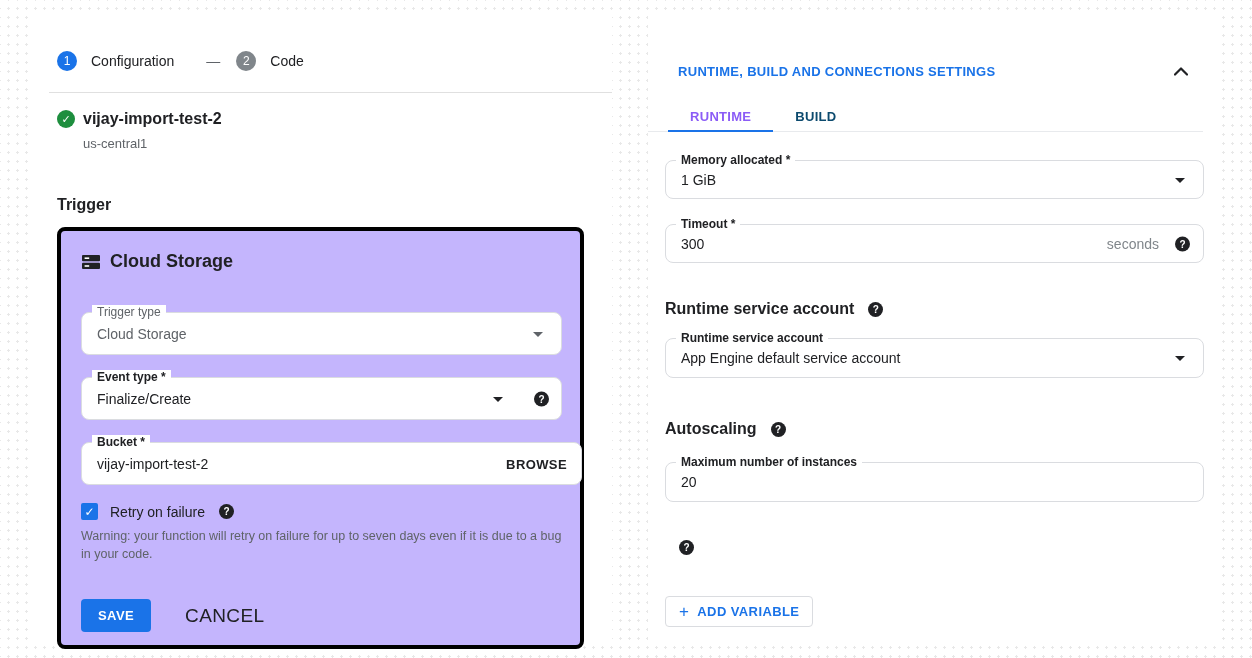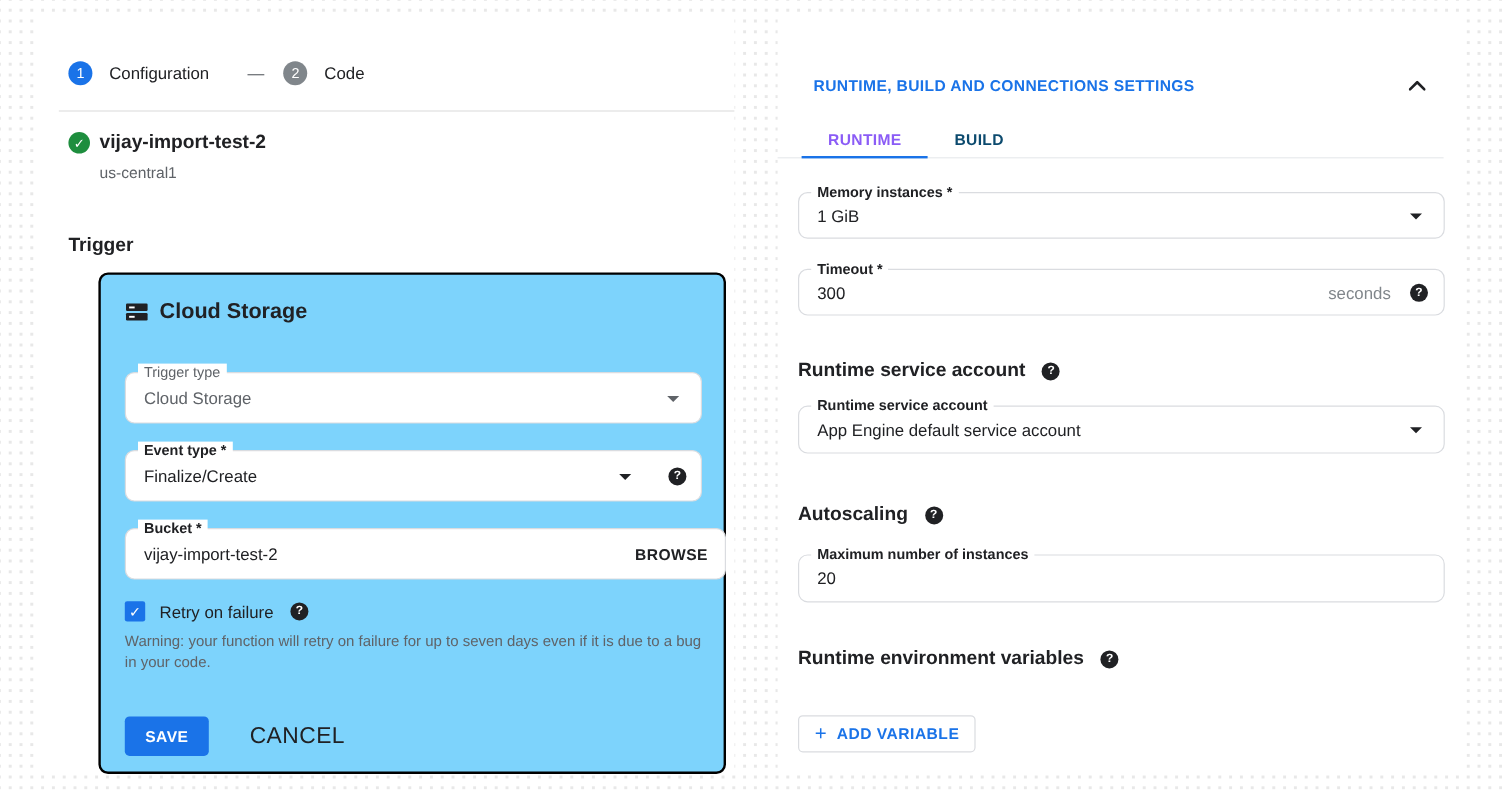--- a/index.html
+++ b/index.html
@@ -24,21 +24,21 @@
   .step-sep{color:#5f6368;margin:0 16px 0 32px;font-weight:400;}
   .divider{position:absolute;top:80px;left:16px;right:0;border-bottom:1px solid #e0e0e0;}
   .fn-row{position:absolute;top:98px;left:24px;display:flex;align-items:center;}
   .check-circle{width:18px;height:18px;border-radius:50%;background:#1e8e3e;color:#fff;font-size:11px;
     display:flex;align-items:center;justify-content:center;margin-right:8px;}
   .fn-name{font-size:16px;font-weight:700;}
   .fn-region{position:absolute;top:124px;left:50px;font-size:13px;color:#5f6368;}
   .section-title{font-size:16px;font-weight:700;}
   .trigger-title{position:absolute;top:184px;left:24px;}
   .trigger-card{position:absolute;top:215px;left:24px;width:519px;height:414px;
-    border:2px solid #000000;border-radius:8px;background:#7dd3fc;margin-left:25px;}
+    border:4px solid #000000;border-radius:8px;background:#c4b5fd;}
   .card-title{position:absolute;top:20px;left:20px;display:flex;align-items:center;font-size:18px;font-weight:700;}
   .gcs-icon{margin-right:9px;display:inline-flex;}
 
   
   .mfield{position:absolute;border:1px solid #dadce0;border-radius:8px;background:#fff;}
   .flabel{position:absolute;top:-8px;left:10px;background:#fff;padding:0 5px;font-size:12px;font-weight:700;color:#202124;white-space:nowrap;}
   .flabel.muted{color:#5f6368;font-weight:400;}
   .fvalue{position:absolute;left:15px;top:50%;transform:translateY(-50%);font-size:14px;color:#202124;white-space:nowrap;}
   .fvalue.muted{color:#5f6368;}
   .caret{position:absolute;top:50%;margin-top:-2px;width:0;height:0;
@@ -167,21 +167,21 @@
           </svg>
       </span>
     </div>
 
     <div class="tabs">
       <div class="tab active">RUNTIME</div>
       <div class="tab">BUILD</div>
     </div>
 
     <div class="mfield rfield" style="top:148px;height:37px;">
-      <span class="flabel">Memory instances *</span>
+      <span class="flabel">Memory allocated *</span>
       <span class="fvalue">1 GiB</span>
       <span class="caret" style="right:18px;"></span>
     </div>
 
     <div class="mfield rfield" style="top:212px;height:37px;">
       <span class="flabel">Timeout *</span>
       <span class="fvalue">300</span>
       <span class="suffix" style="right:44px;">seconds</span>
       <span class="help in-field" style="right:13px;">?</span>
     </div>
@@ -199,21 +199,20 @@
     <div class="rheading section-title" style="top:408px;">
       <span>Autoscaling</span>
       <span class="help">?</span>
     </div>
     <div class="mfield rfield" style="top:450px;height:38px;">
       <span class="flabel">Maximum number of instances</span>
       <span class="fvalue">20</span>
     </div>
 
     <div class="rheading section-title" style="top:528px;">
-      <span>Runtime environment variables</span>
       <span class="help">?</span>
     </div>
     <button class="add-var-btn">
       <span class="plus">+</span>
       <span>ADD VARIABLE</span>
     </button>
 
   </div>
 </div>
 

